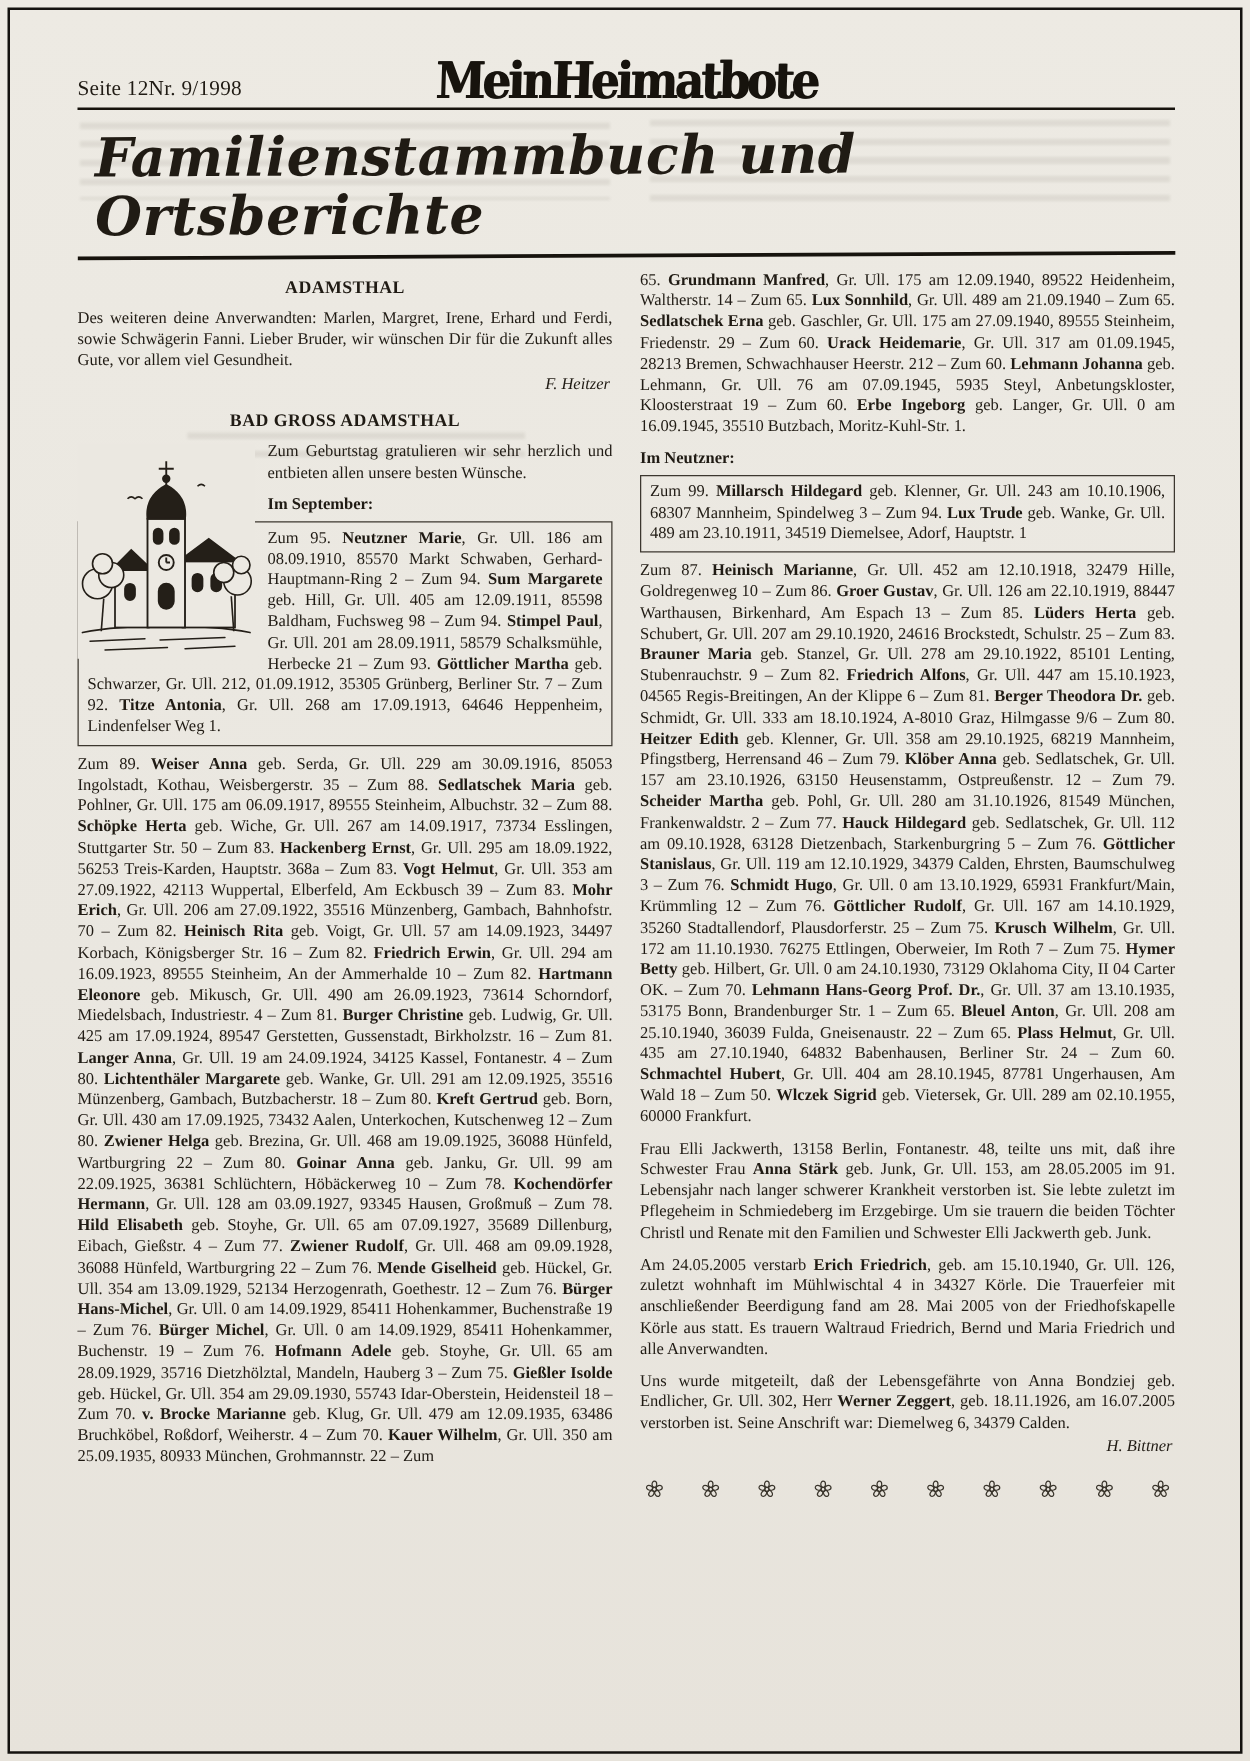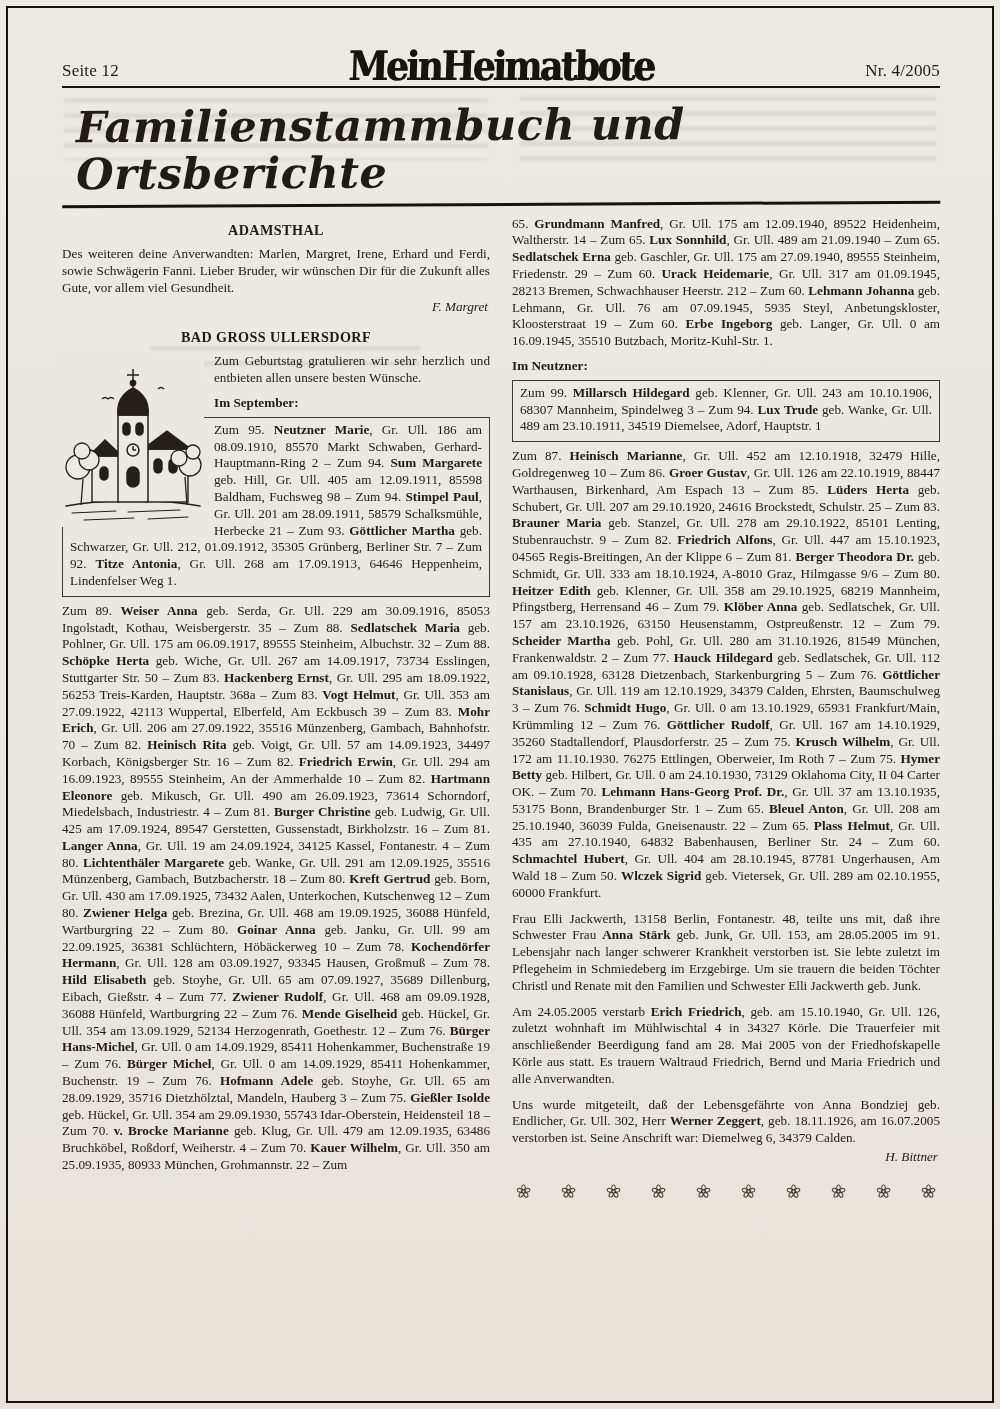--- a/index.html
+++ b/index.html
@@ -10,21 +10,21 @@
     overflow:hidden; color:#201b14;
     font-family:"Liberation Serif","DejaVu Serif",serif;
   }
   .frame { position:absolute; inset:6px; border:2.5px solid #14120f; pointer-events:none; z-index:5; }
   .bleed { position:absolute; pointer-events:none; opacity:.13; filter:blur(1.1px);
     background:repeating-linear-gradient(180deg, rgba(88,80,66,.75) 0 5px, transparent 5px 15px); }
   .bleed-a { left:64px;  top:98px;  width:424px; height:62px; }
   .bleed-b { left:520px; top:96px;  width:416px; height:66px; }
   .bleed-c { left:150px; top:346px; width:270px; height:24px; }
   .content { position:relative; padding:30px 60px 0 62px; height:100%; }
-  .page-header { position:relative; display:flex; justify-content:space-between; align-items:flex-end; height:52px; }
+  .page-header { position:relative; display:flex; justify-content:flex-start; align-items:flex-end; height:52px; }
   .page-num, .issue { font-size:17px; letter-spacing:.2px; padding-bottom:1px; }
   .masthead {
     position:absolute; left:50%; bottom:-4px;
     transform:translateX(-50%) scaleY(1.12) skewX(-2deg);
     font-family:"DejaVu Serif",serif; font-size:36px; font-weight:bold;
     letter-spacing:-2.5px; color:#17130d; text-shadow:.8px 0 0 #17130d; white-space:nowrap;
   }
   .header-rule { border-top:2.4px solid #17130d; margin-top:4px; }
   .main-title { text-align:left; margin:14px 0 6px; }
   .title-inner {
@@ -58,34 +58,34 @@
   <div class="bleed bleed-a"></div>
   <div class="bleed bleed-b"></div>
   <div class="bleed bleed-c"></div>
   <div class="frame"></div>
 
   <div class="content">
 
     <header class="page-header">
       <span class="page-num">Seite 12</span>
       <span class="masthead">MeinHeimatbote</span>
-      <span class="issue">Nr. 4/2005</span>
+      <span class="issue">Nr. 9/1998</span>
     </header>
     <div class="header-rule"></div>
 
     <h1 class="main-title"><span class="title-inner">Familienstammbuch und Ortsberichte</span></h1>
 
     <div class="columns">
 
       <div class="col">
         <h2 class="section-heading">ADAMSTHAL</h2>
         <p>Des weiteren deine Anverwandten: Marlen, Margret, Irene, Erhard und Ferdi, sowie Schwägerin Fanni. Lieber Bruder, wir wünschen Dir für die Zukunft alles Gute, vor allem viel Gesundheit.</p>
-        <p class="sig">F. Margret</p>
-
-        <h2 class="section-heading second">BAD GROSS ULLERSDORF</h2>
+        <p class="sig">F. Heitzer</p>
+
+        <h2 class="section-heading second">BAD GROSS ADAMSTHAL</h2>
 
         <div>
           <div class="church-figure">
             <svg viewBox="0 0 142 172" aria-hidden="true">
               <g stroke="#241f18" fill="none" stroke-width="1.4" stroke-linecap="round">
                 <path d="M4 151 C 40 144 102 144 138 151"></path>
                 <path d="M10 158 L54 156 M66 157 L118 155" stroke-width="1.1"></path>
                 <path d="M22 165 L72 163 M86 164 L126 162" stroke-width="1.1"></path>
               </g>
               <g stroke="#241f18" stroke-width="1.4">

